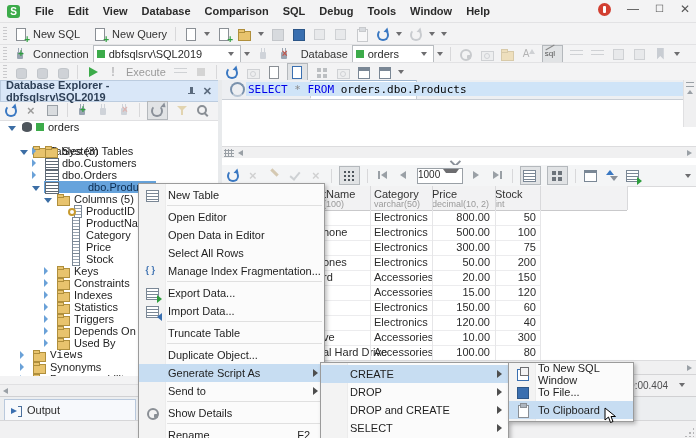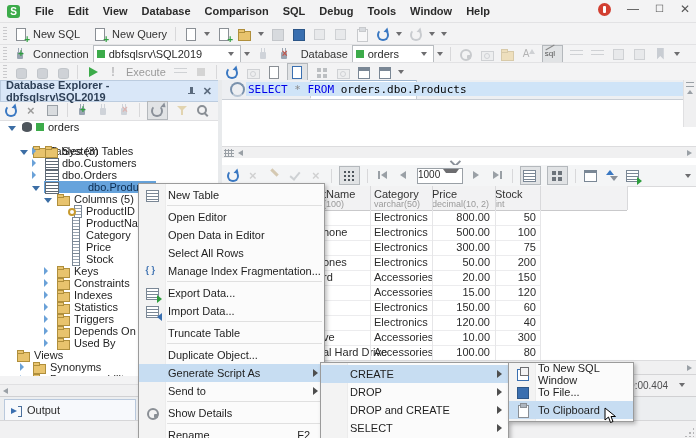--- a/index.html
+++ b/index.html
@@ -452,21 +452,21 @@
         </div>
         <div class="trow" style="top: 216px;">
           <span class="tarr c" style="left: 44px;"></span>
           <span class="selbox" style="left: 56px;">
             <span class="ti ti-folder"></span>
             <span class="tlbl">Used By</span>
           </span>
         </div>
         <div class="trow" style="top: 228px;">
           <span class="tarr c" style="left: 20px;"></span>
-          <span class="selbox" style="left: 16px;">
+          <span class="selbox" style="left: 32px; font-family: Liberation Mono, monospace;">
             <span class="ti ti-folder"></span>
             <span class="tlbl">Views</span>
           </span>
         </div>
         <div class="trow" style="top: 240px;">
           <span class="tarr c" style="left: 20px;"></span>
           <span class="selbox" style="left: 32px;">
             <span class="ti ti-folder"></span>
             <span class="tlbl">Synonyms</span>
           </span>

